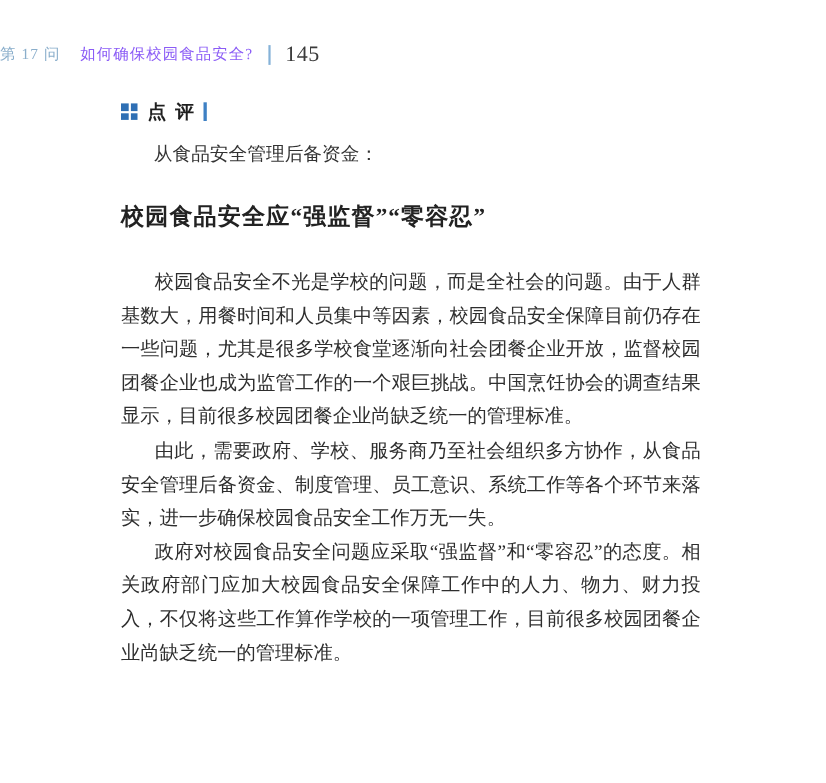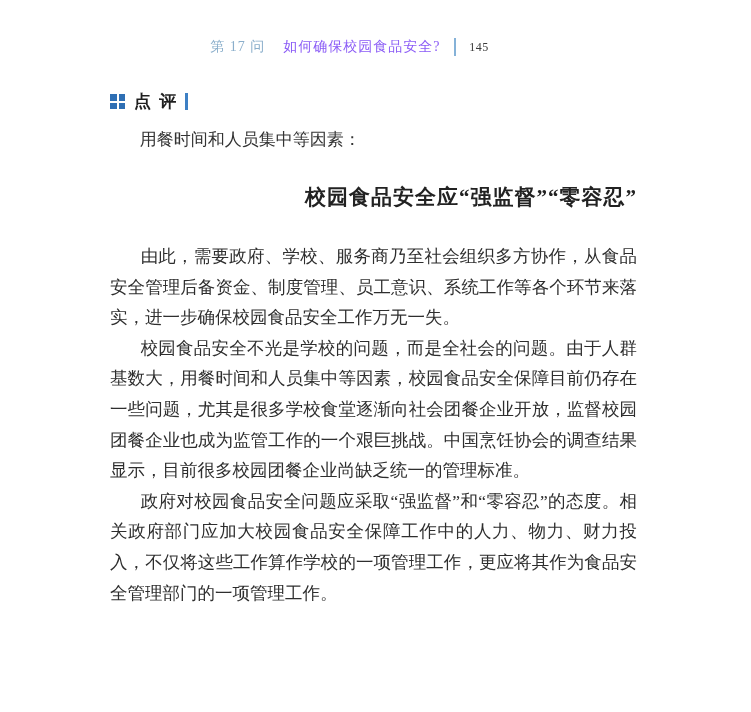--- a/index.html
+++ b/index.html
@@ -19,23 +19,22 @@
 
   
   .page-header {
     position: absolute;
     top: 38px;
     left: 0;
     width: 100%;
     box-sizing: border-box;
     padding-right: 88px;
     display: flex;
-    justify-content: center;
+    justify-content: flex-start;
     align-items: center;
-    padding-left: 36px;
   }
   .chapter-label {
     font-size: 14px;
     color: #8aaecb;
     letter-spacing: 1px;
     margin-right: 18px;
     white-space: nowrap;
   }
   .chapter-title {
     font-size: 14px;
@@ -43,21 +42,21 @@
     letter-spacing: 1px;
     white-space: nowrap;
   }
   .header-divider {
     width: 2px;
     height: 18px;
     background: #85b2d8;
     margin: 0 13px 0 14px;
   }
   .page-number {
-    font-size: 12px;
+    font-size: 20px;
     color: #3b3b3b;
     letter-spacing: 0.5px;
   }
 
   
   .section-heading {
     position: absolute;
     top: 93px;
     left: 110px;
     display: flex;
@@ -102,21 +101,21 @@
     color: #333333;
   }
 
   
   .article-title {
     position: absolute;
     top: 183px;
     left: 110px;
     width: 527px;
     margin: 0;
-    text-align: right;
+    text-align: left;
     font-size: 21px;
     font-weight: bold;
     letter-spacing: 1px;
     color: #222222;
   }
 
   
   .body-text {
     position: absolute;
     top: 241px;
@@ -148,23 +147,23 @@
     <span class="grid-icon">
       <span></span>
         <span></span>
         <span></span>
         <span></span>
     </span>
     <span class="section-heading-text">点 评</span>
     <span class="heading-bar"></span>
   </div>
 
-  <p class="byline">用餐时间和人员集中等因素：</p>
+  <p class="byline">从食品安全管理后备资金：</p>
 
   <h1 class="article-title">校园食品安全应“强监督”“零容忍”</h1>
 
   <div class="body-text">
+    <p>校园食品安全不光是学校的问题，而是全社会的问题。由于人群基数大，用餐时间和人员集中等因素，校园食品安全保障目前仍存在一些问题，尤其是很多学校食堂逐渐向社会团餐企业开放，监督校园团餐企业也成为监管工作的一个艰巨挑战。中国烹饪协会的调查结果显示，目前很多校园团餐企业尚缺乏统一的管理标准。</p>
     <p>由此，需要政府、学校、服务商乃至社会组织多方协作，从食品安全管理后备资金、制度管理、员工意识、系统工作等各个环节来落实，进一步确保校园食品安全工作万无一失。</p>
-    <p>校园食品安全不光是学校的问题，而是全社会的问题。由于人群基数大，用餐时间和人员集中等因素，校园食品安全保障目前仍存在一些问题，尤其是很多学校食堂逐渐向社会团餐企业开放，监督校园团餐企业也成为监管工作的一个艰巨挑战。中国烹饪协会的调查结果显示，目前很多校园团餐企业尚缺乏统一的管理标准。</p>
-    <p>政府对校园食品安全问题应采取“强监督”和“零容忍”的态度。相关政府部门应加大校园食品安全保障工作中的人力、物力、财力投入，不仅将这些工作算作学校的一项管理工作，更应将其作为食品安全管理部门的一项管理工作。</p>
+    <p>政府对校园食品安全问题应采取“强监督”和“零容忍”的态度。相关政府部门应加大校园食品安全保障工作中的人力、物力、财力投入，不仅将这些工作算作学校的一项管理工作，目前很多校园团餐企业尚缺乏统一的管理标准。</p>
   </div>
 
 </div>
 
 </body></html>

